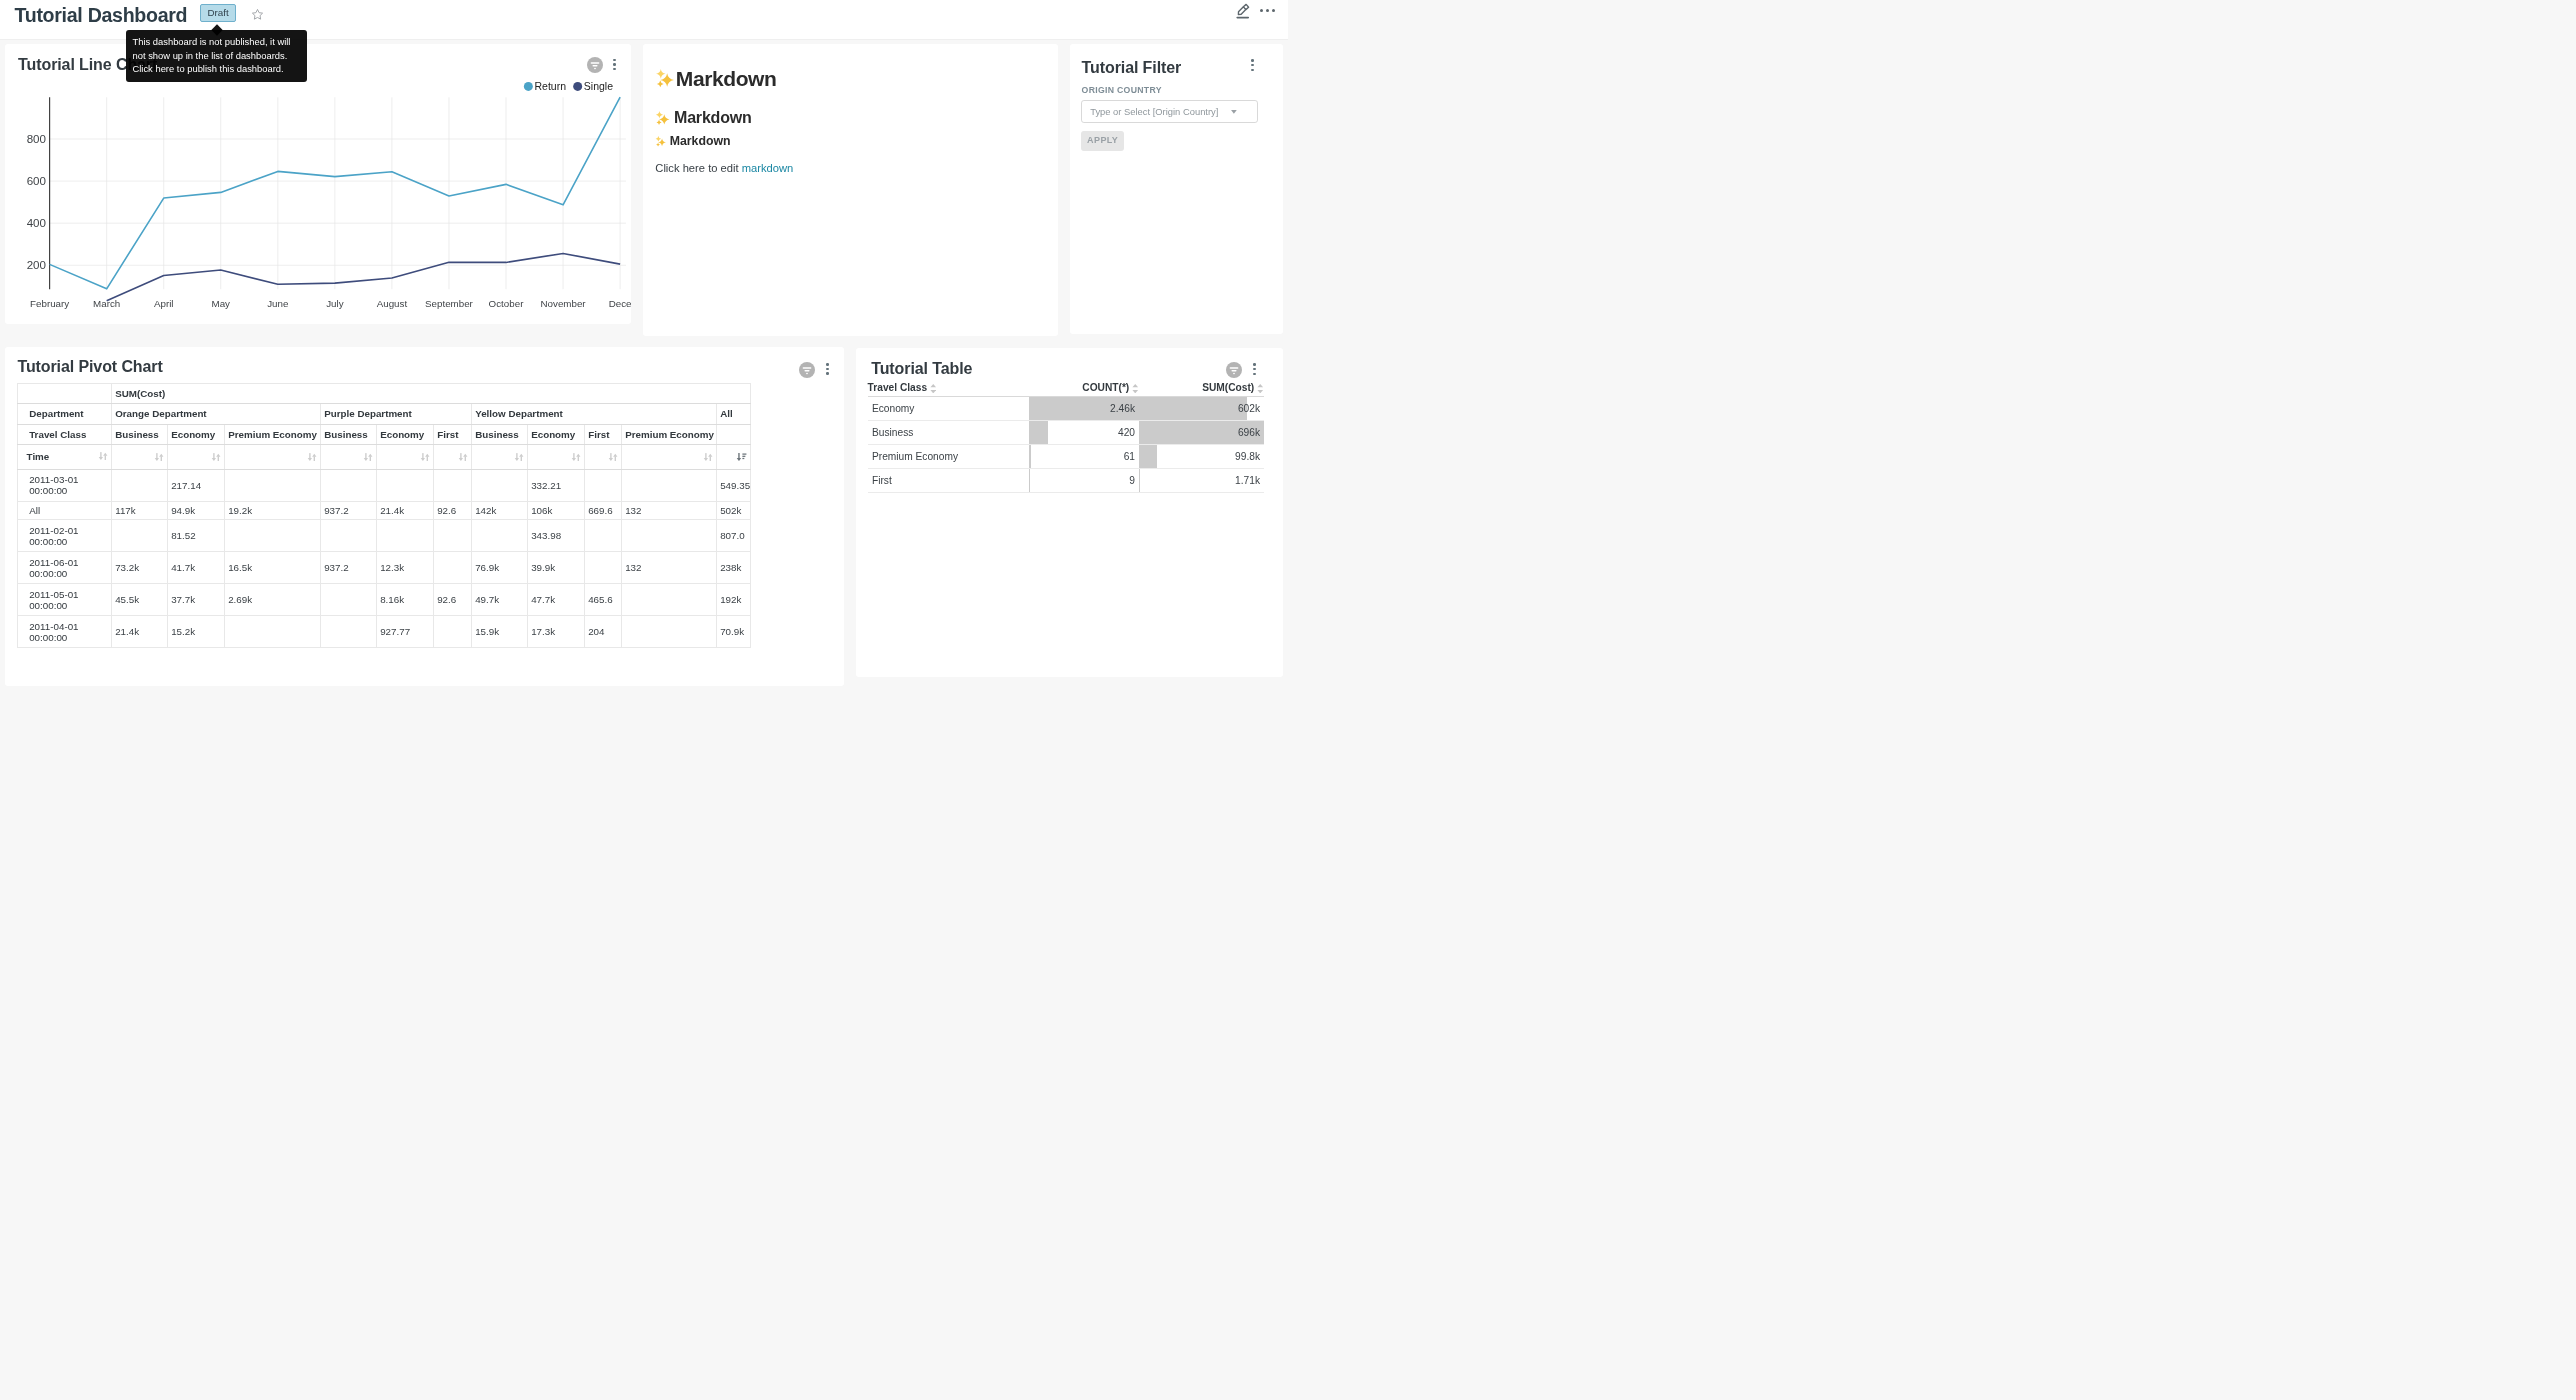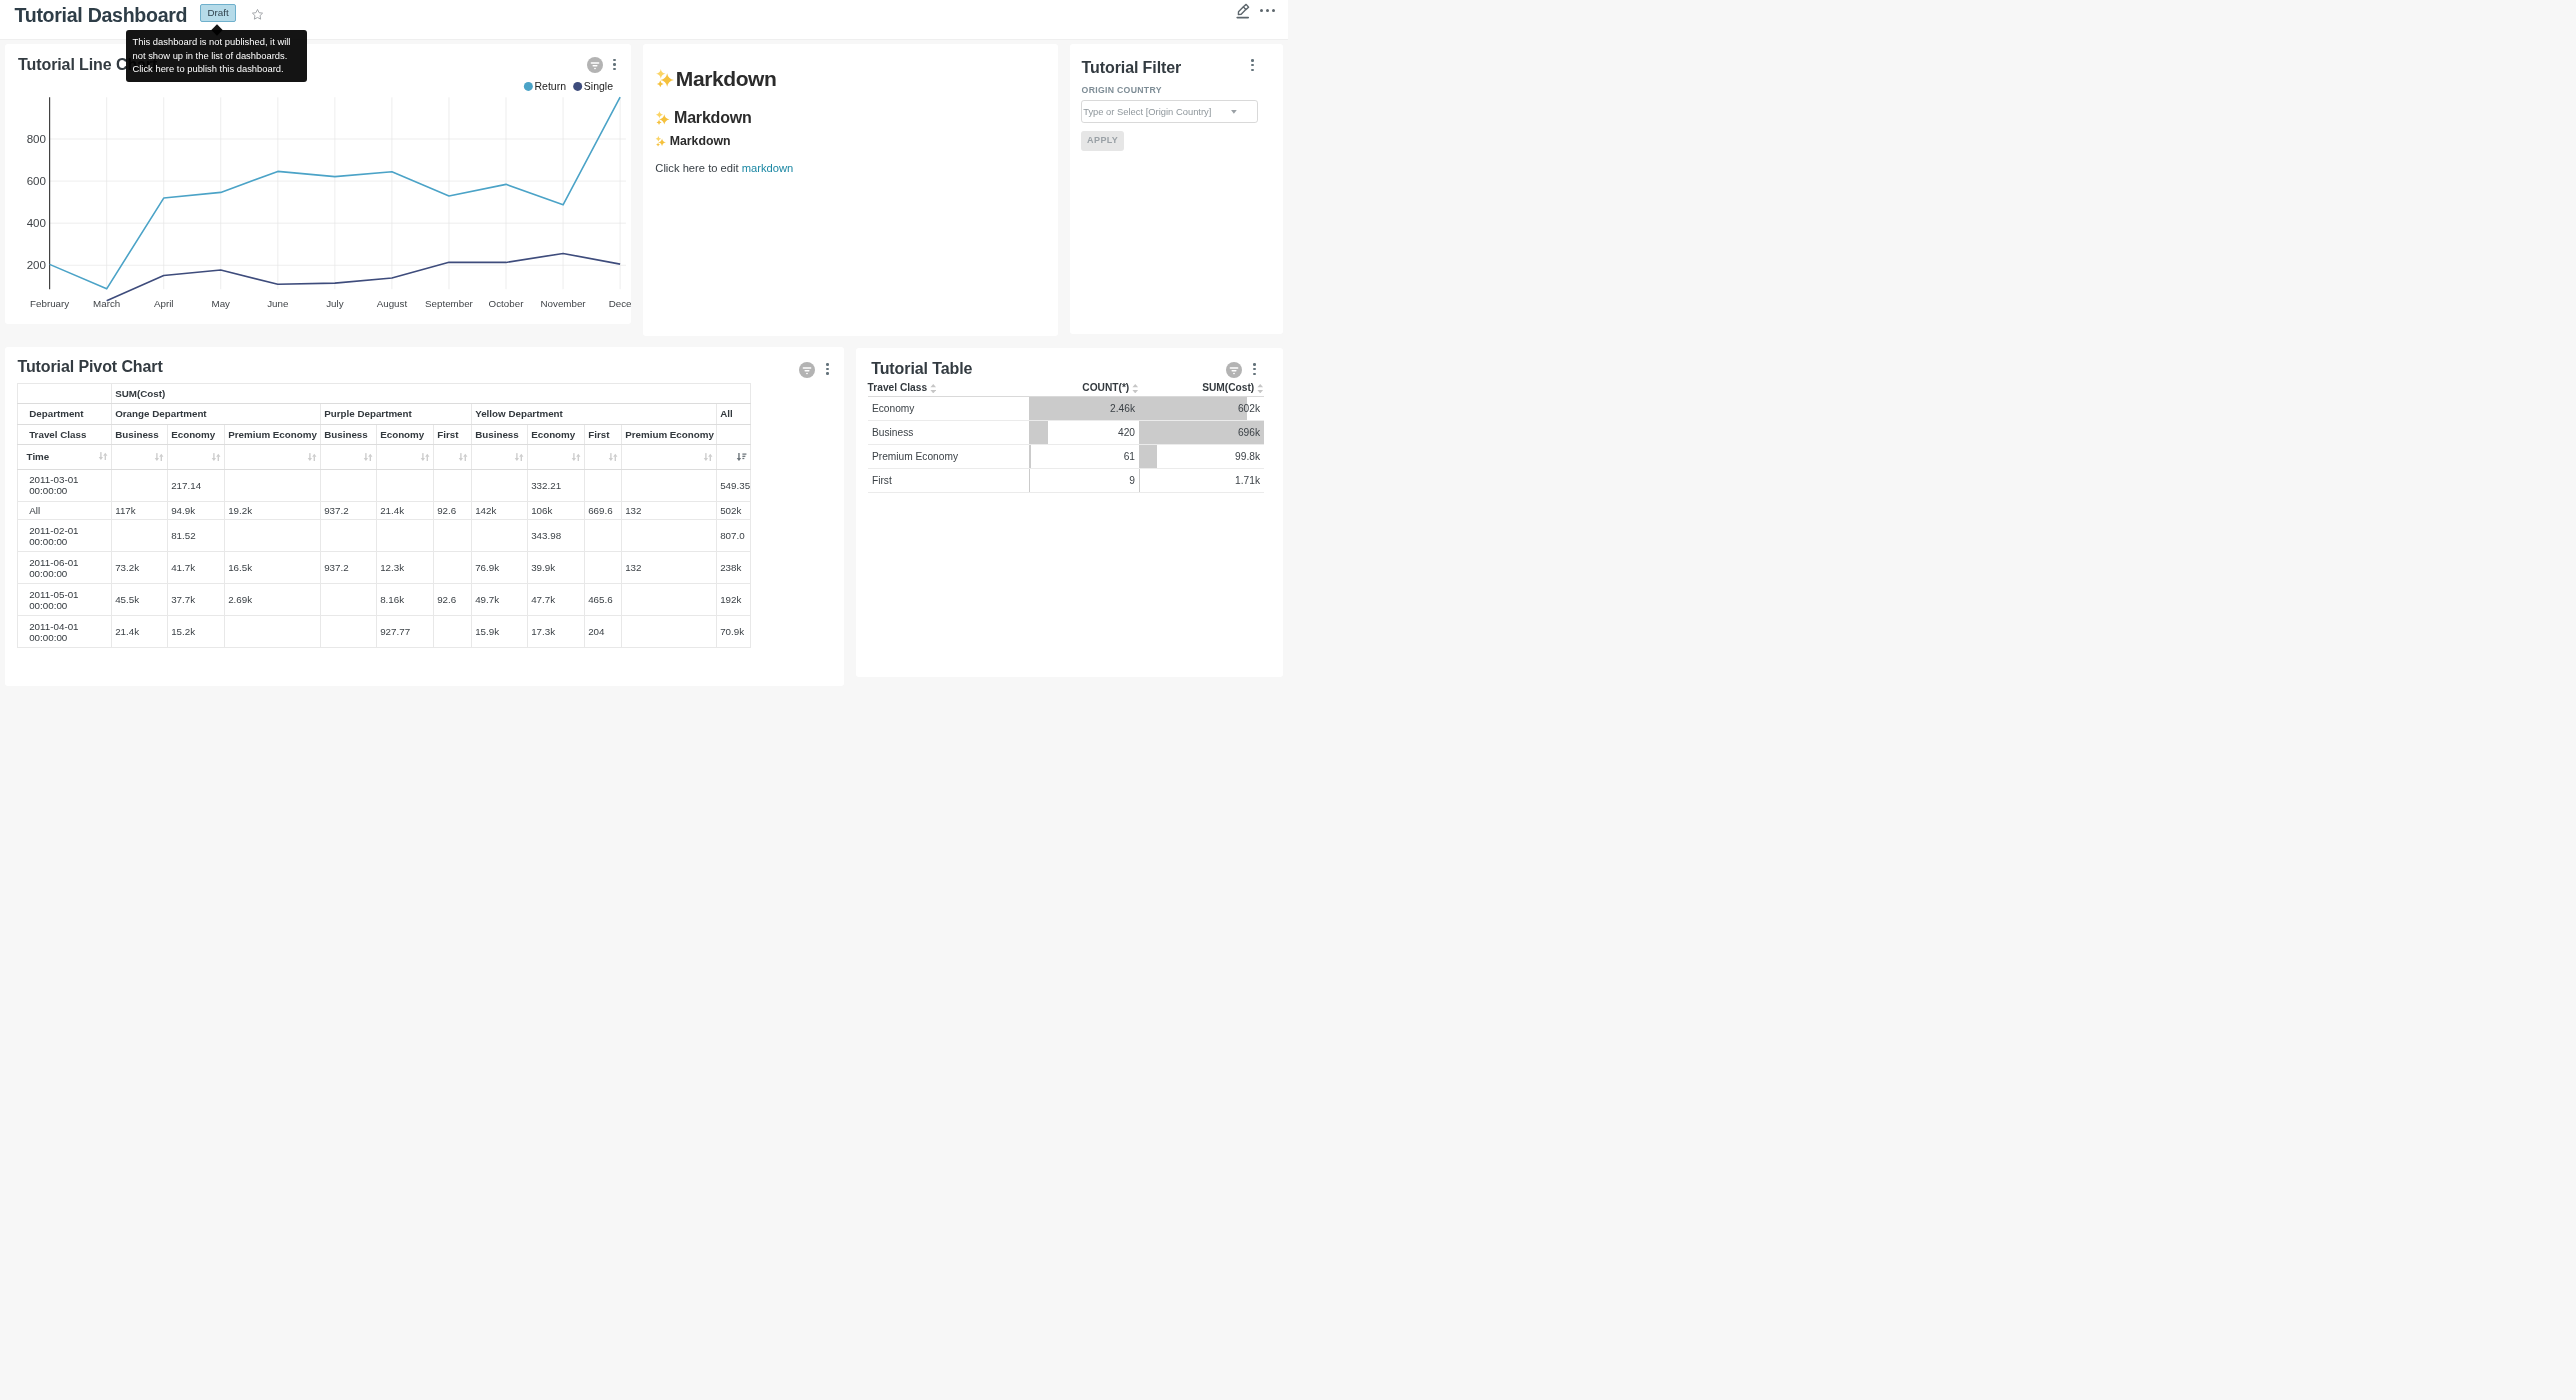--- a/index.html
+++ b/index.html
@@ -156,21 +156,21 @@
   </div>
 
   <div class="card" id="fc" style="left:1070px; top:44px; width:213px; height:290px;">
     <div class="ctitle" style="left:11.6px; top:14.5px;">Tutorial Filter</div>
     <div class="kebab" style="left:181px; top:15.2px;">
         <div></div>
         <div></div>
         <div></div>
       </div>
     <div class="flabel" style="left:11.6px; top:41px;">ORIGIN COUNTRY</div>
-    <div class="fselect" style="left:11.2px; top:56px; width:177px; height:22.5px; line-height:21px; padding-left:1px;">Type or Select [Origin Country]
+    <div class="fselect" style="left:11.2px; top:56px; width:177px; height:22.5px; line-height:21px; padding-left:8px;">Type or Select [Origin Country]
       <svg style="position:absolute;left:149px;top:9.4px" width="5.8" height="4" viewBox="0 0 10 7">
           <path d="M0 0 L10 0 L5 6.5 Z" fill="#9aa0a5"></path>
         </svg>
     </div>
     <div class="fapply" style="left:11.2px; top:87px; width:43px; height:19.6px; line-height:19.6px;">APPLY</div>
   </div>
 
   <div class="card" id="pc" style="left:5.4px; top:347px; width:839px; height:339px;">
     <div class="ctitle" style="left:12px; top:11.2px;">Tutorial Pivot Chart</div>
     <div class="badge" style="left:794px; top:14.5px;">

